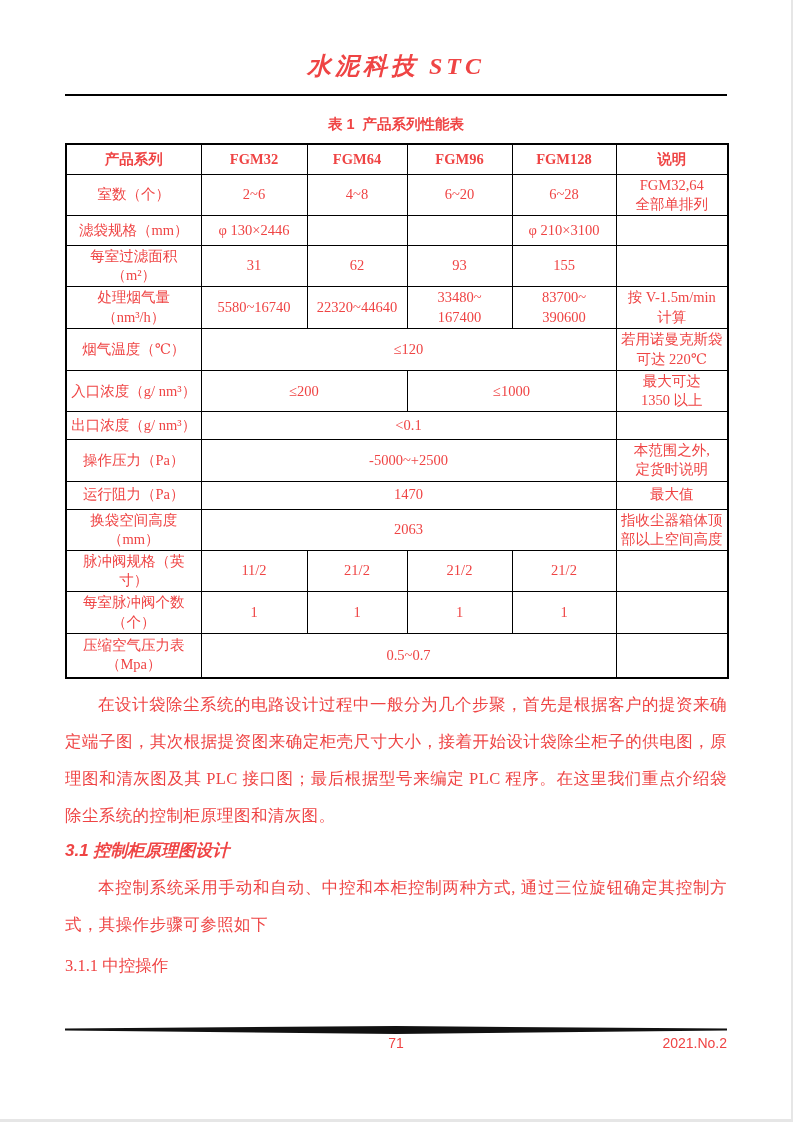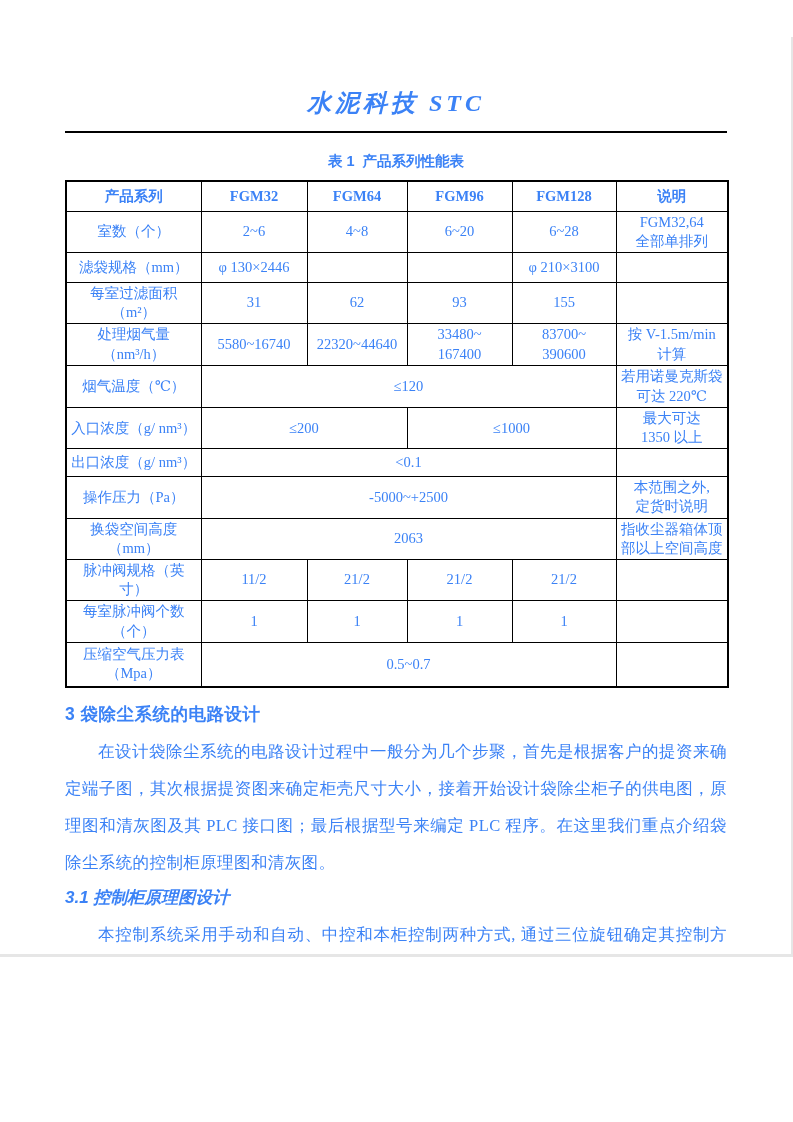--- a/index.html
+++ b/index.html
@@ -3,27 +3,26 @@
 <meta charset="utf-8">
 <style>
   :root{
     --serif:"Liberation Serif","DejaVu Serif",serif;
     --sans:"Liberation Sans","DejaVu Sans",sans-serif;
   }
   *{margin:0;padding:0;box-sizing:border-box;}
   html,body{background:#ffffff;}
   .page{
     position:relative;
-    width:793px;height:920px;
+    width:793px;height:1122px;
     background:#ffffff;
-    color:#3b82f6;
+    color:#ef4444;
     font-family:var(--serif);
     overflow:hidden;
     box-shadow:inset -2px -3px 0 #e6e6e6;
-    margin-top:37px;
   }
   .content{
     position:absolute;
     left:65px;top:0;
     width:662px;
   }
   .journal-title{
     padding-top:50px;
     text-align:center;
     font-family:var(--serif);
@@ -198,20 +197,25 @@
         <td>出口浓度（g/ nm³）</td>
         <td colspan="4">&lt;0.1</td>
         <td></td>
       </tr>
       <tr class="rh40">
         <td>操作压力（Pa）</td>
         <td colspan="4">-5000~+2500</td>
         <td>本范围之外,
 定货时说明</td>
       </tr>
+      <tr class="rh28">
+        <td>运行阻力（Pa）</td>
+        <td colspan="4">1470</td>
+        <td>最大值</td>
+      </tr>
       <tr class="rh40">
         <td>换袋空间高度（mm）</td>
         <td colspan="4">2063</td>
         <td>指收尘器箱体顶
 部以上空间高度</td>
       </tr>
       <tr class="rh30">
         <td>脉冲阀规格（英寸）</td>
         <td>11/2</td>
         <td>21/2</td>
@@ -230,21 +234,20 @@
       </tr>
       <tr class="rh44">
         <td>压缩空气压力表
 （Mpa）</td>
         <td colspan="4">0.5~0.7</td>
         <td></td>
       </tr>
     </tbody>
       </table>
 
-    <div class="sec-heading">3  袋除尘系统的电路设计</div>
     <div class="body-para">在设计袋除尘系统的电路设计过程中一般分为几个步聚，首先是根据客户的提资来确定端子图，其次根据提资图来确定柜壳尺寸大小，接着开始设计袋除尘柜子的供电图，原理图和清灰图及其 PLC 接口图；最后根据型号来编定 PLC 程序。在这里我们重点介绍袋除尘系统的控制柜原理图和清灰图。</div>
 
     <div class="sub-heading">3.1 控制柜原理图设计</div>
     <div class="body-para">本控制系统采用手动和自动、中控和本柜控制两种方式, 通过三位旋钮确定其控制方式，其操作步骤可参照如下</div>
 
     <div class="subsub-heading">3.1.1 中控操作</div>
   </div>
 
   <div class="footer">
     <svg class="footer-rule" viewBox="0 0 662 8" xmlns="http://www.w3.org/2000/svg" preserveAspectRatio="none">

